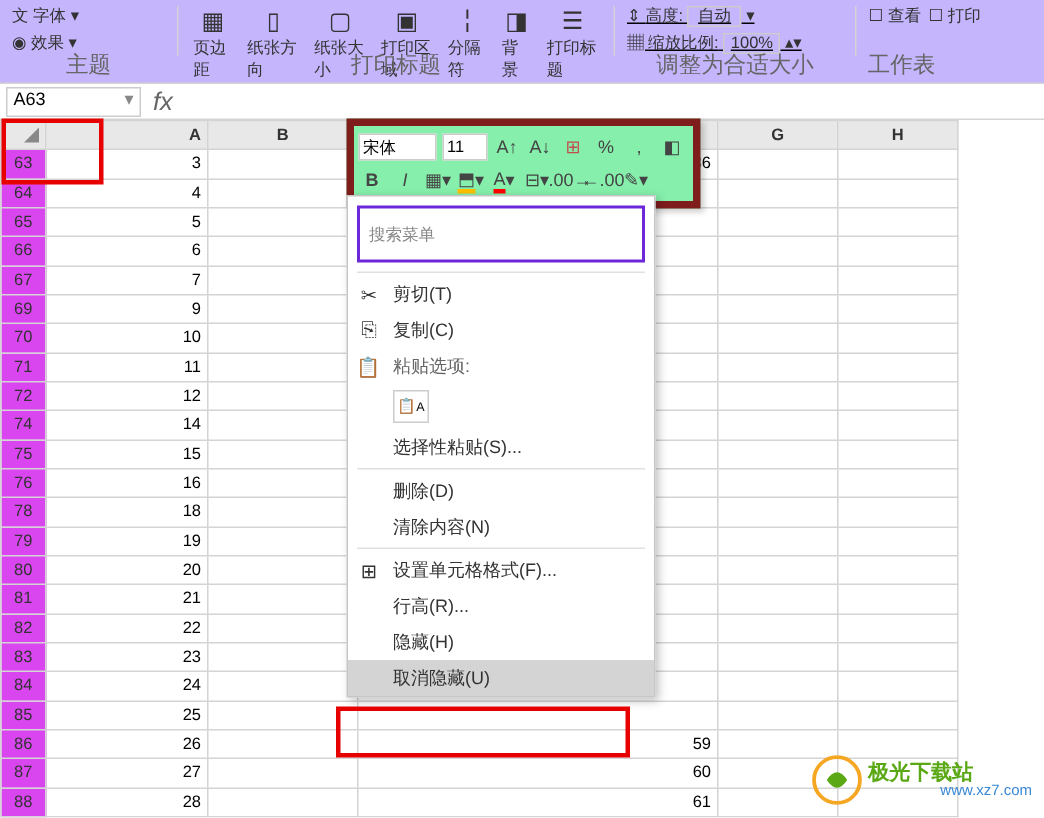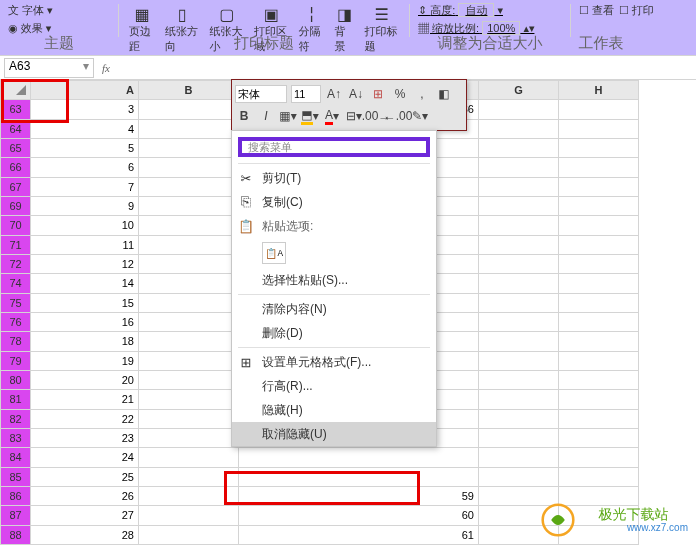--- a/index.html
+++ b/index.html
@@ -9,59 +9,59 @@
     .ribbon-group { display: flex; flex-direction: column; padding: 0 6px; position: relative; }
     .ribbon-group-label { font-size: 15px; color: #666; text-align: center; padding: 2px 0; position: absolute; bottom: 0; left: 0; right: 0; }
     .ribbon-items { display: flex; gap: 2px; align-items: flex-start; padding-top: 2px; }
     .ribbon-btn { display: flex; flex-direction: column; align-items: center; font-size: 11px; color: #333; padding: 2px 4px; cursor: pointer; }
     .ribbon-btn-icon { width: 20px; height: 20px; display: flex; align-items: center; justify-content: center; font-size: 16px; }
     .ribbon-small-item { font-size: 11px; color: #333; padding: 1px 2px; white-space: nowrap; }
     .divider { width: 1px; background: #d4d4d4; margin: 4px 0 18px 0; }
     
     .namebox-row { display: flex; align-items: center; height: 24px; background: #fff; border-bottom: 1px solid #d4d4d4; padding: 0 4px; gap: 8px; }
     .namebox { width: 90px; height: 20px; border: 1px solid #ccc; font-size: 12px; padding: 0 4px; display: flex; align-items: flex-start; }
-    .namebox-fx { font-size: 11px; color: #666; font-style: italic; font-family: Liberation Serif, serif; }
+    .namebox-fx { font-size: 17px; color: #666; font-style: italic; }
     
     .sheet-area { display: flex; height: calc(100% - 80px); position: relative; }
     .sheet-table { border-collapse: collapse; }
     .sheet-table td, .sheet-table th { border: 1px solid #d4d4d4; height: 18px; font-size: 11px; padding: 0 4px; text-align: center; }
     .row-hdr { background: #d946ef; width: 30px; text-align: center; font-size: 11px; color: #333; }
     .col-hdr { background: #e8e8e8; height: 20px; text-align: center; font-size: 11px; color: #333; }
     .col-a { width: 108px; text-align: right !important; }
     .col-b { width: 100px; }
     .col-d { width: 200px; text-align: right !important; }
     .col-g { width: 80px; }
     .col-h { width: 80px; }
     .corner { background: #e8e8e8; }
     .sel-all-tri { width: 0; height: 0; border-style: solid; border-width: 0 0 10px 10px; border-color: transparent transparent #888 transparent; margin-left: auto; margin-top: auto; }
     
     .red-box1 { position: absolute; left: 1px; top: 79px; width: 68px; height: 44px; border: 3px solid #e60000; pointer-events: none; z-index: 50; }
     .red-box2 { position: absolute; left: 224px; top: 471px; width: 196px; height: 34px; border: 3px solid #e60000; pointer-events: none; z-index: 50; }
     
-    .mini-toolbar { position: absolute; left: 231px; top: 79px; width: 236px; background: #e5e5e5; border: 1px solid #7f1d1d; box-shadow: 2px 2px 4px rgba(0,0,0,0.2); z-index: 40; padding: 3px; }
+    .mini-toolbar { position: absolute; left: 231px; top: 79px; width: 236px; background: #86efac; border: 5px solid #7f1d1d; box-shadow: 2px 2px 4px rgba(0,0,0,0.2); z-index: 40; padding: 3px; }
     .mini-row { display: flex; align-items: center; gap: 4px; height: 22px; }
     .mini-font { width: 52px; height: 18px; border: 1px solid #ccc; font-size: 11px; padding: 0 2px; }
     .mini-size { width: 30px; height: 18px; border: 1px solid #ccc; font-size: 11px; padding: 0 2px; }
     .mini-btn { width: 18px; height: 18px; display: flex; align-items: center; justify-content: center; font-size: 12px; cursor: pointer; color: #444; }
     .mini-btn.bold { font-weight: bold; }
     .mini-btn.italic { font-style: italic; }
     
     .context-menu { position: absolute; left: 231px; top: 130px; width: 206px; background: #fff; border: 1px solid #c6c6c6; box-shadow: 2px 2px 6px rgba(0,0,0,0.25); z-index: 40; }
-    .menu-search { margin: 6px; height: 20px; border: 4px solid #6d28d9; font-size: 11px; padding: 0 6px; display: flex; align-items: center; color: #888; }
+    .menu-search { margin: 6px; height: 38px; border: 2px solid #6d28d9; font-size: 11px; padding: 0 6px; display: flex; align-items: center; color: #888; }
     .menu-item { display: flex; align-items: center; height: 24px; padding: 0 8px 0 30px; font-size: 12px; color: #333; cursor: pointer; position: relative; }
     .menu-item.highlighted { background: #d4d4d4; }
     .menu-icon { position: absolute; left: 6px; width: 16px; height: 16px; display: flex; align-items: center; justify-content: center; font-size: 13px; }
     .menu-sep { height: 1px; background: #e0e0e0; margin: 2px 6px; }
     .paste-opt { padding: 4px 8px 4px 30px; }
     .paste-opt-icon { width: 24px; height: 22px; border: 1px solid #ccc; display: inline-flex; align-items: center; justify-content: center; font-size: 10px; }
     
     .watermark { position: absolute; right: 8px; bottom: 8px; display: flex; align-items: center; gap: 4px; z-index: 60; }
     .wm-logo { width: 34px; height: 34px; }
     .wm-text { display: flex; flex-direction: column; font-size: 11px; line-height: 1.2; }
-    .wm-cn { color: #5aa814; font-weight: normal; font-size: 14px; text-align: center; }
+    .wm-cn { color: #5aa814; font-weight: bold; font-size: 14px; }
     .wm-url { color: #3b88d4; font-size: 10px; margin-left: 48px; }
     
     svg { display: block; }
   </style>
 </head>
 <body>
 
 <div class="ribbon">
   <div class="ribbon-group" style="width:118px;">
     <div class="ribbon-items" style="flex-direction:column; gap:1px;">
@@ -376,24 +376,24 @@
       <span>粘贴选项:</span>
     </div>
   <div class="paste-opt">
     <span class="paste-opt-icon">📋<sub>A</sub></span>
   </div>
   <div class="menu-item">
       <span>选择性粘贴(S)...</span>
     </div>
   <div class="menu-sep"></div>
   <div class="menu-item">
+      <span>删除(D)</span>
+    </div>
+  <div class="menu-item">
       <span>清除内容(N)</span>
-    </div>
-  <div class="menu-item">
-      <span>删除(D)</span>
     </div>
   <div class="menu-sep"></div>
   <div class="menu-item">
       <span class="menu-icon">⊞</span>
       <span>设置单元格格式(F)...</span>
     </div>
   <div class="menu-item">
       <span>行高(R)...</span>
     </div>
   <div class="menu-item">

